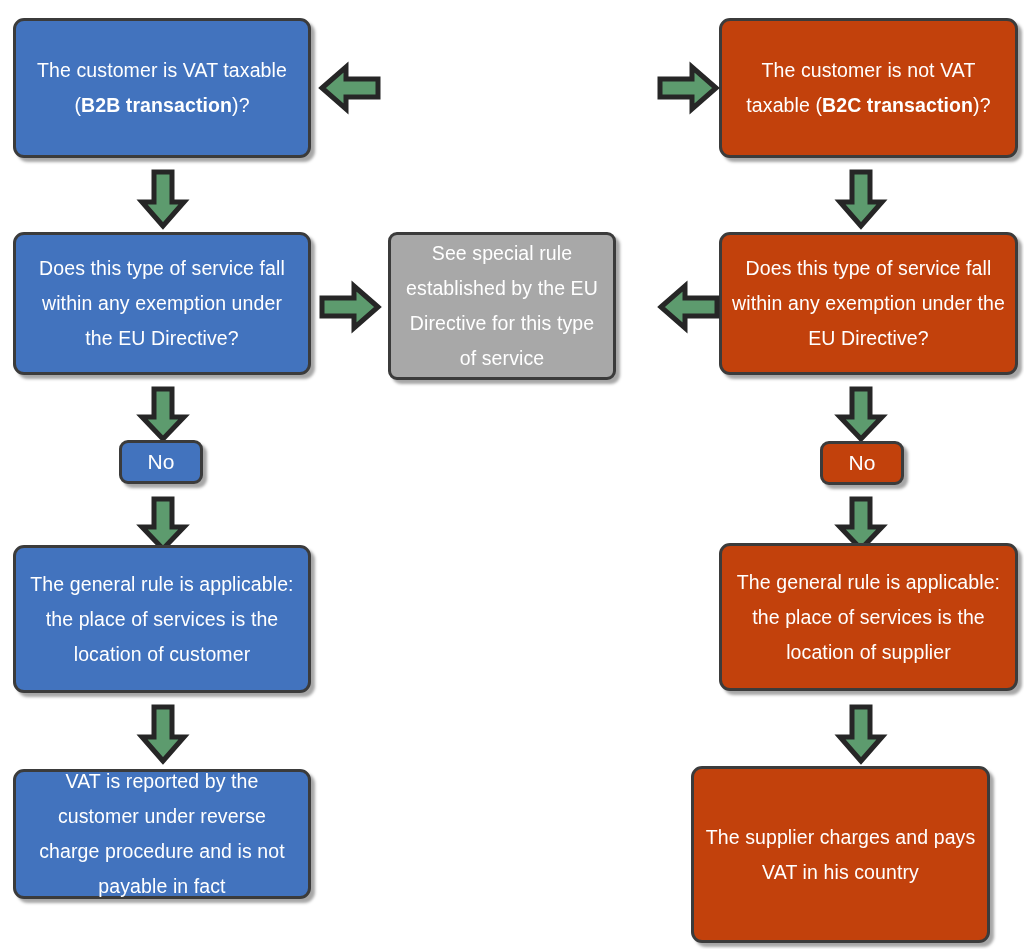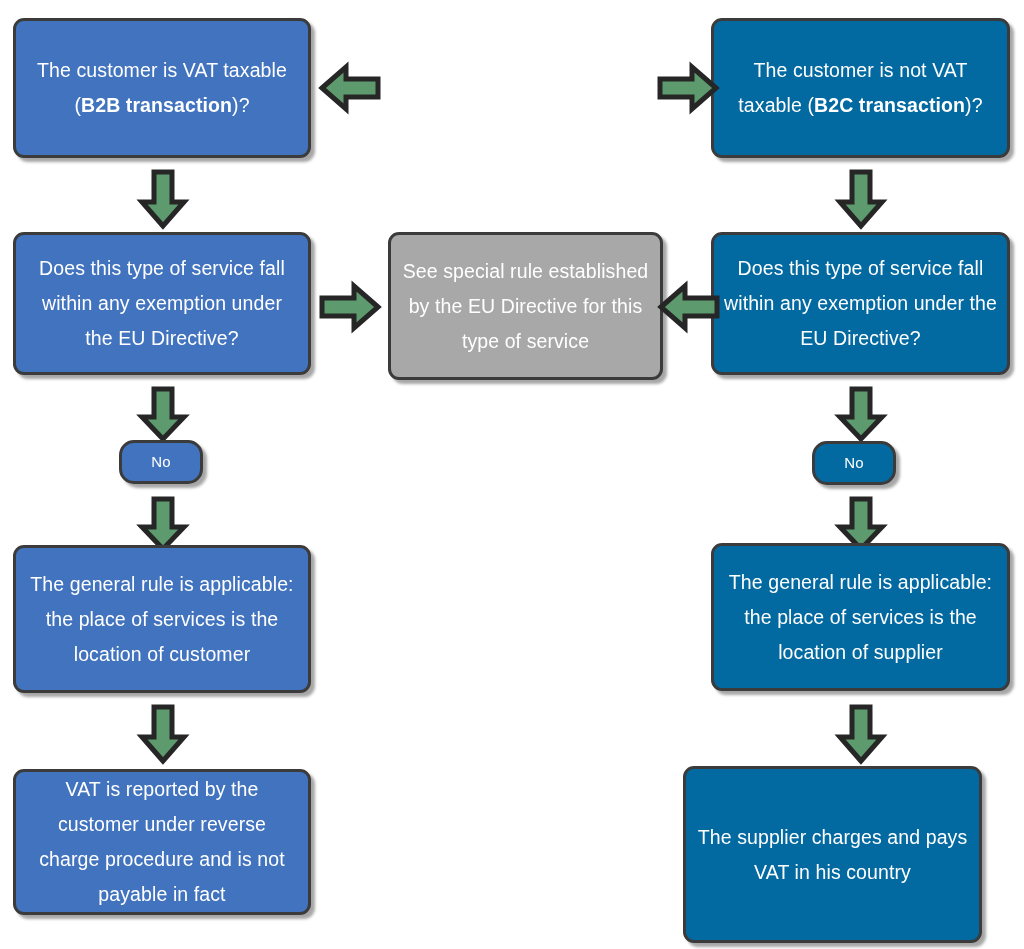--- a/index.html
+++ b/index.html
@@ -32,28 +32,28 @@
     font-size: 19.5px;
     line-height: 35px;
     padding: 4px 10px;
     box-shadow: 4px 4px 3px rgba(0,0,0,0.35);
     letter-spacing: 0.1px;
   }
   .node .txt { display: block; width: 100%; }
   .node b { font-weight: bold; }
 
   .blue   { background: #4273be; justify-content: flex-end; }
-  .orange { background: #0369a1; }
+  .orange { background: #c2410c; margin-left: 8px; }
   .gray   { background: #a8a8a8; }
 
   .small-node {
-    font-size: 15px;
+    font-size: 21px;
     line-height: 22px;
     padding: 2px 6px;
-    border-radius: 15px;
+    border-radius: 9px;
   }
 
   
   .arrow {
     position: absolute;
     display: block;
   }
   .arrow svg { display: block; overflow: visible; }
   .arrow-body { fill: #5d9b6e; stroke: #262626; stroke-width: 5; stroke-linejoin: miter; }
 </style>
@@ -92,21 +92,21 @@
   <div class="arrow" style="left:835px; top:168px; width:52px; height:62px;">
     <svg width="52" height="62" viewBox="0 0 52 62">
       <polygon class="arrow-body" points="26,58 5,34 17,34 17,4 35,4 35,34 47,34"></polygon>
     </svg>
   </div>
 
   <div class="node blue" style="left:13px; top:232px; width:298px; height:143px;">
     <span class="txt">Does this type of service fall within any exemption under the EU Directive?</span>
   </div>
 
-  <div class="node gray" style="left:388px; top:232px; width:275px; height:148px;">
+  <div class="node gray" style="left:388px; top:232px; width:228px; height:148px;border-radius:9px;">
     <span class="txt">See special rule established by the EU Directive for this type of service</span>
   </div>
 
   <div class="node orange" style="left:711px; top:232px; width:299px; height:143px;">
     <span class="txt">Does this type of service fall within any exemption under the EU Directive?</span>
   </div>
 
   <div class="arrow" style="left:318px; top:281px; width:64px; height:52px;">
     <svg width="64" height="52" viewBox="0 0 64 52">
       <polygon class="arrow-body" points="60,26 36,5 36,17 4,17 4,35 36,35 36,47"></polygon>
@@ -164,21 +164,21 @@
       <polygon class="arrow-body" points="26,58 5,34 17,34 17,4 35,4 35,34 47,34"></polygon>
     </svg>
   </div>
 
   <div class="arrow" style="left:835px; top:703px; width:52px; height:62px;">
     <svg width="52" height="62" viewBox="0 0 52 62">
       <polygon class="arrow-body" points="26,58 5,34 17,34 17,4 35,4 35,34 47,34"></polygon>
     </svg>
   </div>
 
-  <div class="node blue" style="left:13px; top:769px; width:298px; height:146px;">
+  <div class="node blue" style="left:13px; top:769px; width:298px; height:130px;">
     <span class="txt">VAT is reported by the customer under reverse charge procedure and is not payable in fact</span>
   </div>
 
   <div class="node orange" style="left:683px; top:766px; width:299px; height:177px;">
     <span class="txt">The supplier charges and pays VAT in his country</span>
   </div>
 
 </div>
 
 </body></html>

